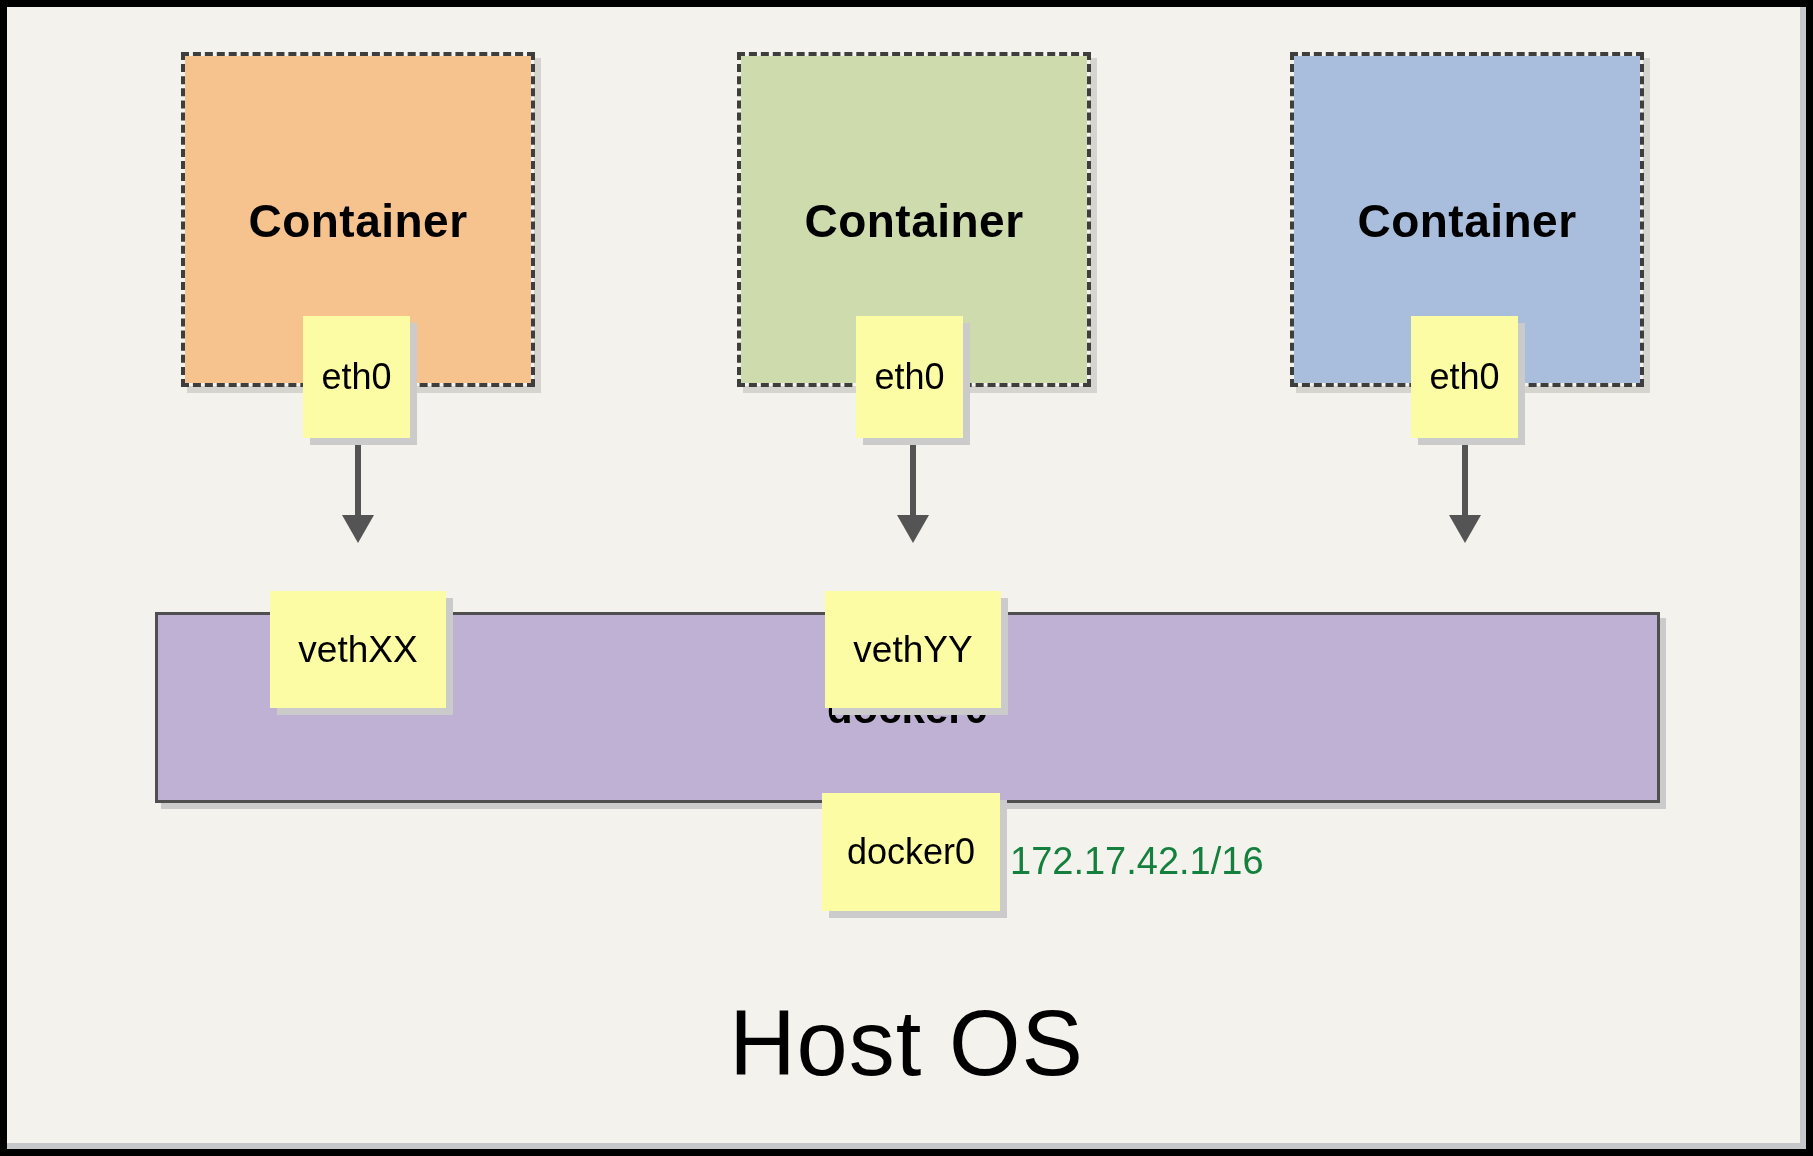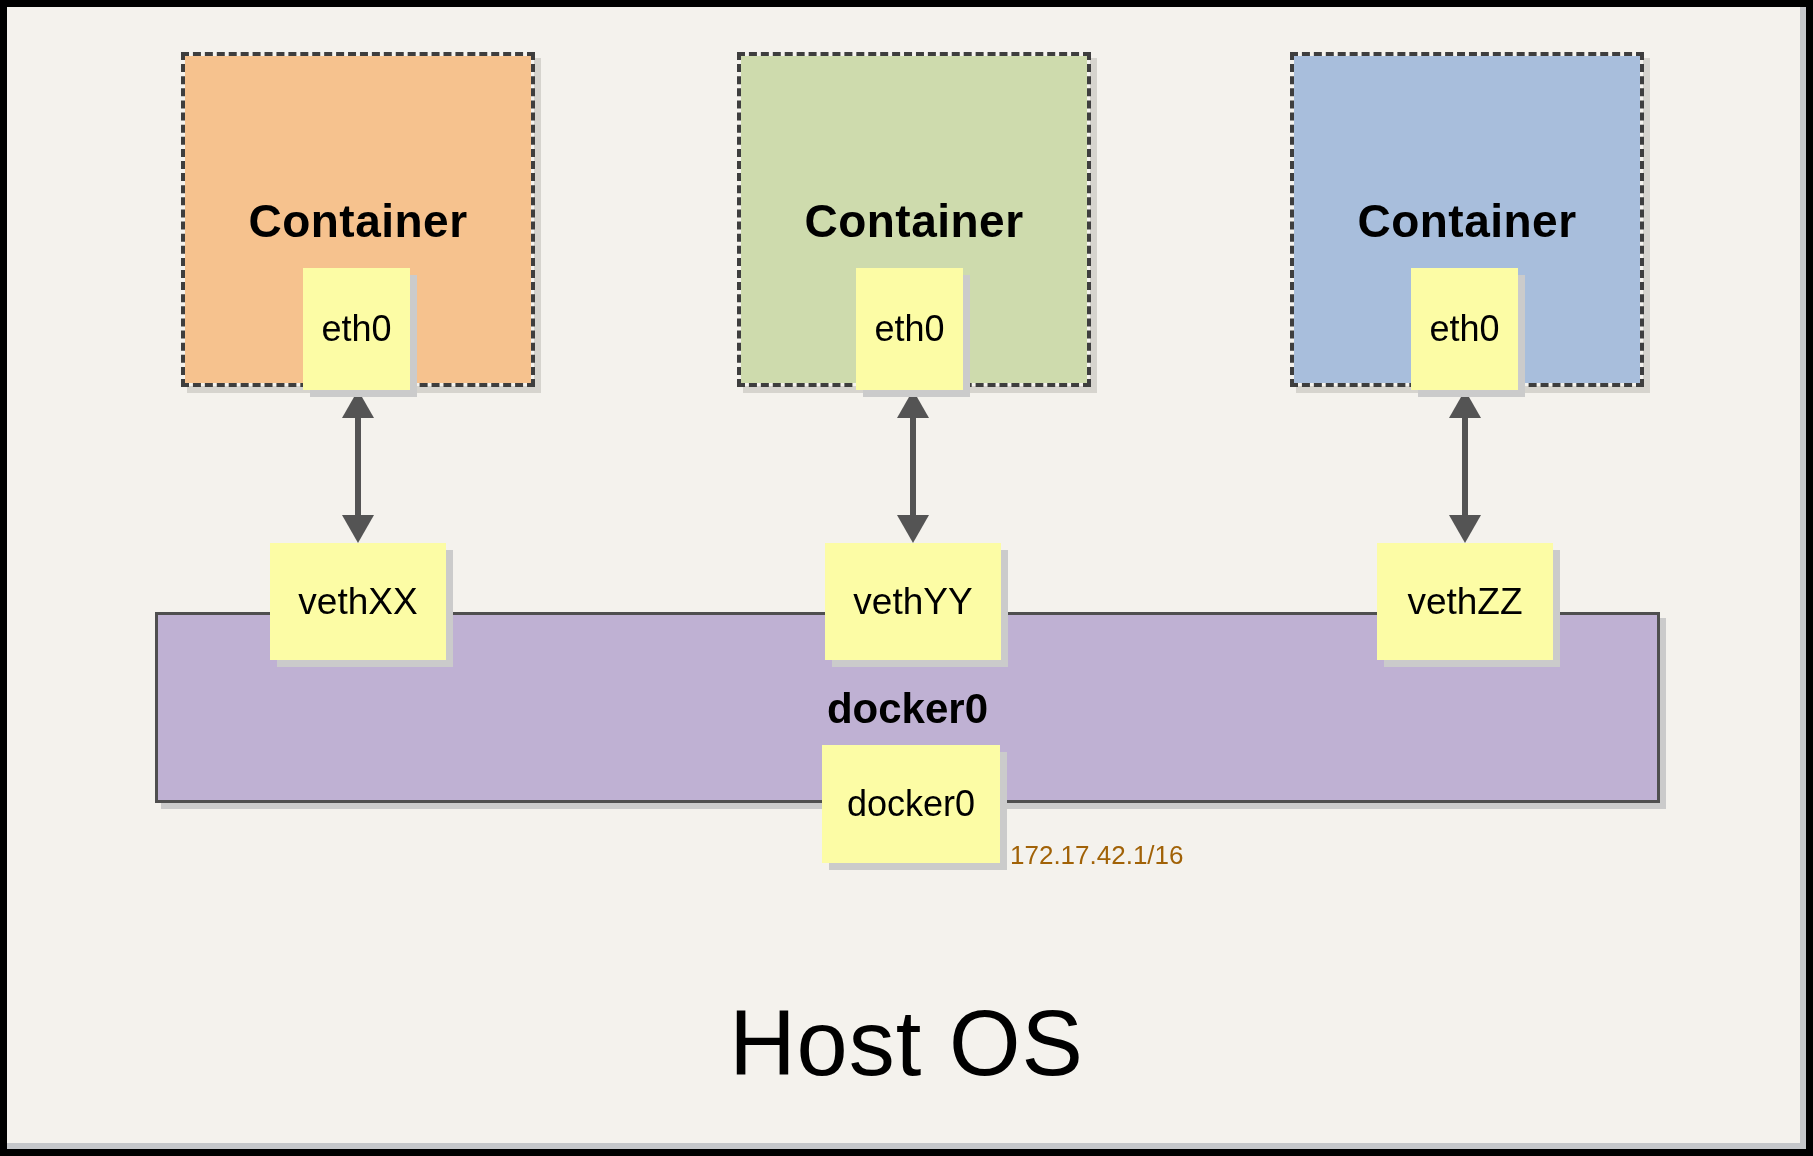--- a/index.html
+++ b/index.html
@@ -39,20 +39,21 @@
     letter-spacing:0.5px;
   }
   
   .note{
     position:absolute;
     background:#FCFCA5;
     box-shadow:7px 7px 0 #CBCBCB;
     display:flex;align-items:center;justify-content:center;
     font-size:36px;color:#000;
     z-index:3;
+    margin-top:48px;
   }
   .eth-note{width:107px;height:122px;top:261px;}
   .eth-note.e1{left:296px;}
   .eth-note.e2{left:849px;}
   .eth-note.e3{left:1404px;}
   .veth-note{width:176px;height:117px;top:536px;font-size:37px;}
   .veth-note.v1{left:263px;}
   .veth-note.v2{left:818px;}
   .veth-note.v3{left:1370px;}
   .docker-note{width:178px;height:118px;top:738px;left:815px;}
@@ -92,21 +93,21 @@
   }
   .bridge-label{
     position:absolute;
     top:70px;left:0;width:100%;
     text-align:center;
     font-size:42px;font-weight:bold;color:#000;
   }
   .ip-label{
     position:absolute;
     left:1003px;top:833px;
-    font-size:26px;color:#a16207;
+    font-size:38px;color:#15803d;
     z-index:2;
   }
   .host-label{
     position:absolute;
     left:0;top:984px;width:100%;
     text-align:center;
     font-size:92px;font-weight:normal;color:#000;
     letter-spacing:1px;
   }
 </style>
@@ -146,21 +147,20 @@
     <div class="arrow-shaft"></div>
     <div class="arrow-head-down"></div>
   </div>
 
   <div class="bridge" style="background-color: rgb(191, 177, 211);">
     <div class="bridge-label">docker0</div>
   </div>
 
   <div class="note veth-note v2">vethYY</div>
   <div class="note veth-note v1">vethXX</div>
-  <div class="note veth-note v3">vethZZ</div>
 
   <div class="note docker-note">docker0</div>
 
   <div class="ip-label">172.17.42.1/16</div>
 
   <div class="host-label">Host OS</div>
 
 </div>
 
 </body></html>

